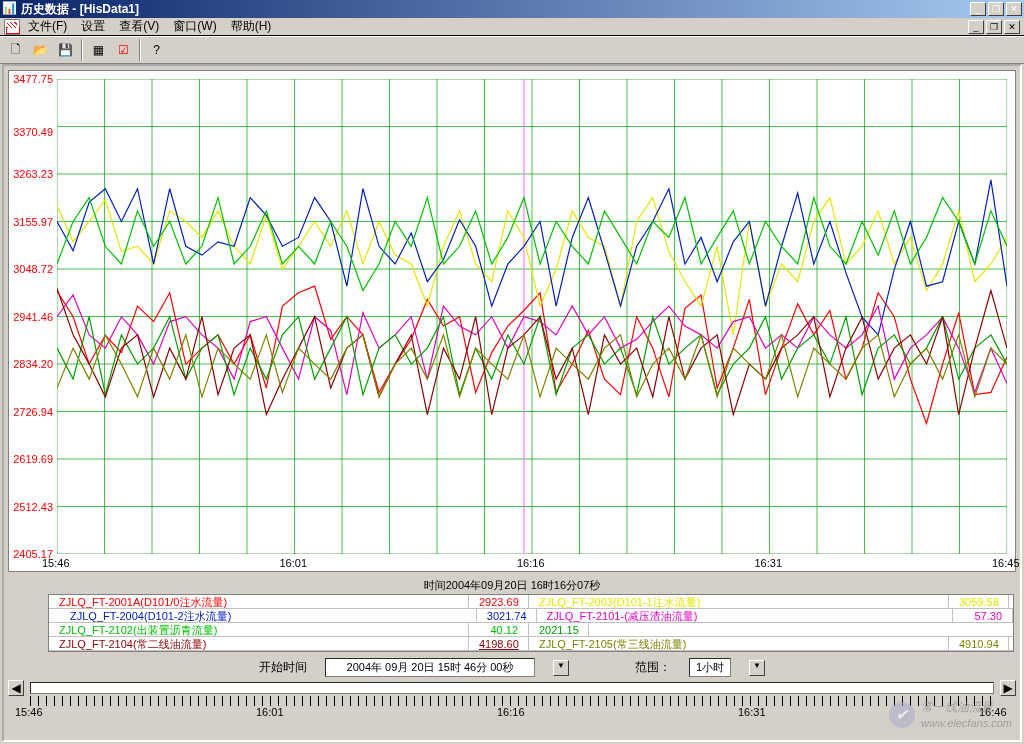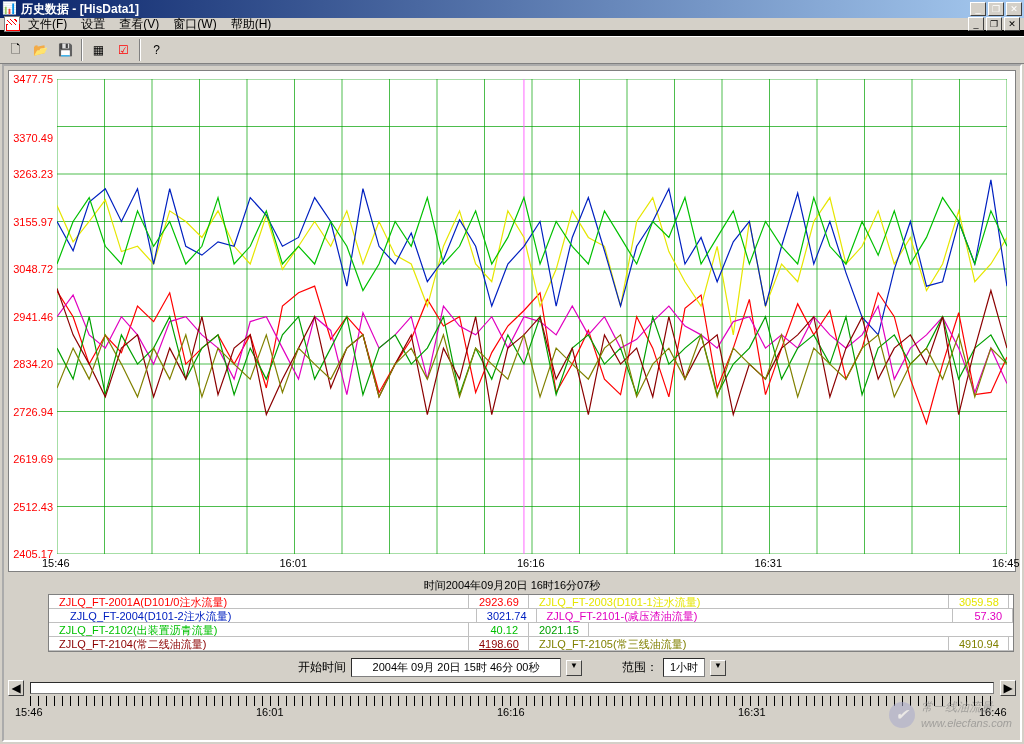--- a/index.html
+++ b/index.html
@@ -2,41 +2,41 @@
 <html><head>
 <meta charset="utf-8">
 <style>
 * { margin:0; padding:0; box-sizing:border-box; font-family:"SimSun","宋体",sans-serif; font-size:12px; }
 body { background:#d4d0c8; width:1024px; height:744px; overflow:hidden; position:relative; }
 .titlebar { background:linear-gradient(to right,#0a246a,#a6caf0); height:18px; color:#fff; display:flex; align-items:center; padding:0 2px; }
 .titlebar .icon { width:16px; height:16px; margin-right:3px; }
 .title-text { flex:1; font-weight:bold; }
 .win-btns { display:flex; gap:2px; }
 .win-btn { width:16px; height:14px; background:#d4d0c8; border:1px solid #fff; border-right-color:#404040; border-bottom-color:#404040; font-size:9px; text-align:center; line-height:12px; }
-.menubar { background:#d4d0c8; height:18px; display:flex; align-items:center; padding:0 4px; gap:2px; border-bottom:6px solid #000000; }
+.menubar { background:#d4d0c8; height:18px; display:flex; align-items:center; padding:0 4px; gap:2px; border-bottom:1px solid #000000; }
 .menu-item { padding:1px 6px; cursor:default; }
 .mdi-icon { width:16px; height:16px; border:1px solid #808080; background:#fff; position:relative; display:inline-block; }
 .mdi-icon::before { content:""; position:absolute; left:1px; top:7px; width:12px; height:6px; border:1px solid red; border-top:none; }
 .mdi-icon::after { content:""; position:absolute; left:2px; top:2px; width:10px; height:6px; background:repeating-linear-gradient(45deg,red 0 1px,transparent 1px 3px); }
 .toolbar { background:#d4d0c8; height:28px; display:flex; align-items:center; padding:2px 4px; gap:2px; border-top:1px solid #fff; border-bottom:1px solid #808080; }
 .tool-btn { width:23px; height:22px; border:1px solid #d4d0c8; display:flex; align-items:center; justify-content:center; }
 .tool-sep { width:2px; height:22px; border-left:1px solid #808080; border-right:1px solid #fff; margin:0 2px; }
 .workspace { position:absolute; top:64px; left:2px; right:2px; bottom:2px; background:#d4d0c8; border:2px inset #fff; }
 .chart-area { position:absolute; top:4px; left:4px; right:4px; height:502px; background:#fff; border:1px solid #808080; }
 #chart-svg { position:absolute; left:48px; top:8px; }
 .y-axis { position:absolute; left:2px; top:0; width:44px; }
 .y-tick { position:absolute; right:2px; color:red; font-size:11px; text-align:right; width:44px; }
 .x-axis { position:absolute; left:48px; bottom:0; right:4px; height:14px; }
 .x-tick { position:absolute; font-size:11px; }
 .time-label { text-align:center; margin-top:4px; font-size:11px; }
 .legend-box { position:absolute; top:528px; left:44px; right:6px; background:#fff; border:1px solid #808080; }
 .legend-row { display:flex; height:14px; border-bottom:1px solid #c0c0c0; }
 .legend-cell { border-right:1px solid #c0c0c0; padding:0 10px; overflow:hidden; white-space:nowrap; font-size:11px; line-height:14px; }
 .lc-name { width:420px; } .lc-val { width:60px; text-align:right; }
-.controls { position:absolute; top:592px; left:0; right:0; text-align:center; display:flex; justify-content:center; align-items:center; gap:5px; }
+.controls { position:absolute; top:592px; left:0; right:0; text-align:center; display:flex; justify-content:center; align-items:center; gap:18px; }
 .ctrl-input { background:#fff; border:1px inset #808080; padding:1px 2px; font-size:11px; }
 .ctrl-btn { width:16px; height:16px; background:#d4d0c8; border:1px solid #fff; border-right-color:#404040; border-bottom-color:#404040; font-size:8px; text-align:center; }
 .scroll-row { position:absolute; top:614px; left:4px; right:4px; height:40px; }
 .scroll-btn { position:absolute; width:16px; height:16px; background:#d4d0c8; border:1px solid #fff; border-right-color:#404040; border-bottom-color:#404040; top:0; text-align:center; line-height:14px; }
 .scroll-track { position:absolute; left:22px; right:22px; top:2px; height:12px; background:#fff; border:1px inset #808080; }
 .rule { position:absolute; left:22px; right:22px; top:16px; height:10px; background:repeating-linear-gradient(to right,#000 0 1px,transparent 1px 8px); }
 .bottom-ticks { position:absolute; left:22px; right:22px; top:26px; height:14px; }
 .bottom-tick { position:absolute; font-size:11px; }
 .watermark { position:absolute; right:8px; bottom:10px; opacity:.55; color:#777; font-size:16px; font-style:italic; display:flex; align-items:center; gap:6px; }
 .watermark .dot { width:26px; height:26px; border-radius:50%; background:#aac; color:#fff; display:flex; align-items:center; justify-content:center; font-size:16px; }
@@ -79,21 +79,21 @@
       <span style="color:red">☑</span>
     </div>
   <div class="tool-sep"></div>
   <div class="tool-btn">?</div>
 </div>
 
 <div class="workspace">
   <div class="chart-area">
     <div class="y-axis" id="y-axis">
         <div class="y-tick" style="top: 2px;">3477.75</div>
-        <div class="y-tick" style="top: 61px; text-align: right;">3370.49</div>
+        <div class="y-tick" style="top: 55px; text-align: right;">3370.49</div>
         <div class="y-tick" style="top: 97px;">3263.23</div>
         <div class="y-tick" style="top: 144.5px;">3155.97</div>
         <div class="y-tick" style="top: 192px;">3048.72</div>
         <div class="y-tick" style="top: 239.5px;">2941.46</div>
         <div class="y-tick" style="top: 287px;">2834.20</div>
         <div class="y-tick" style="top: 334.5px;">2726.94</div>
         <div class="y-tick" style="top: 382px;">2619.69</div>
         <div class="y-tick" style="top: 429.5px;">2512.43</div>
         <div class="y-tick" style="top: 477px;">2405.17</div>
       </div>

